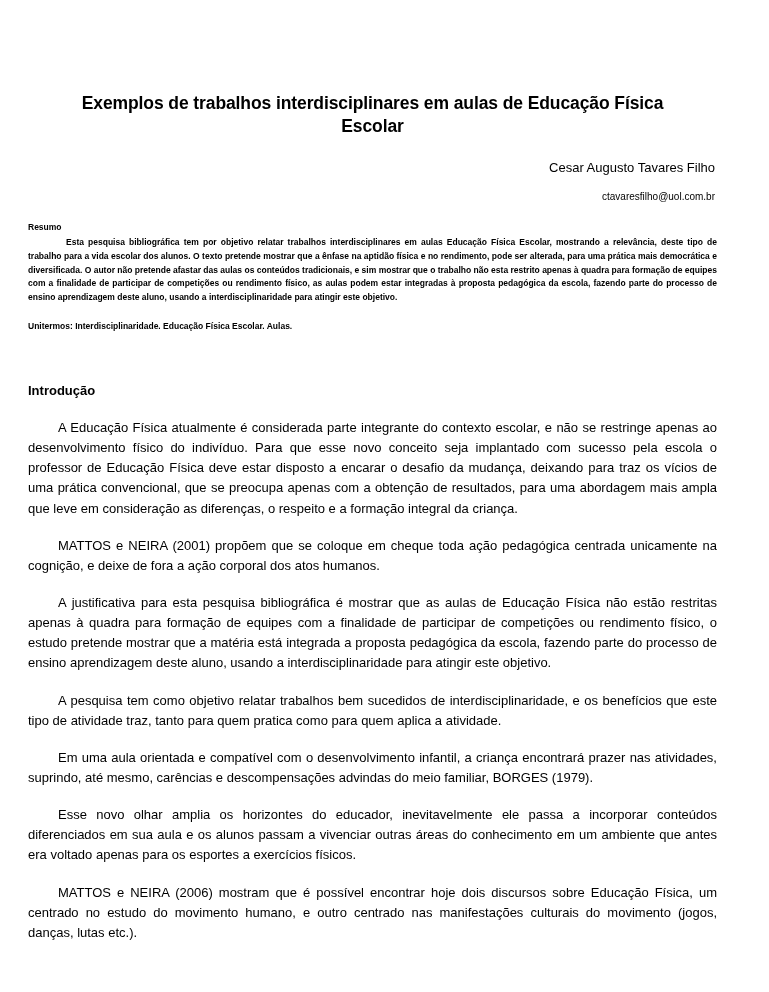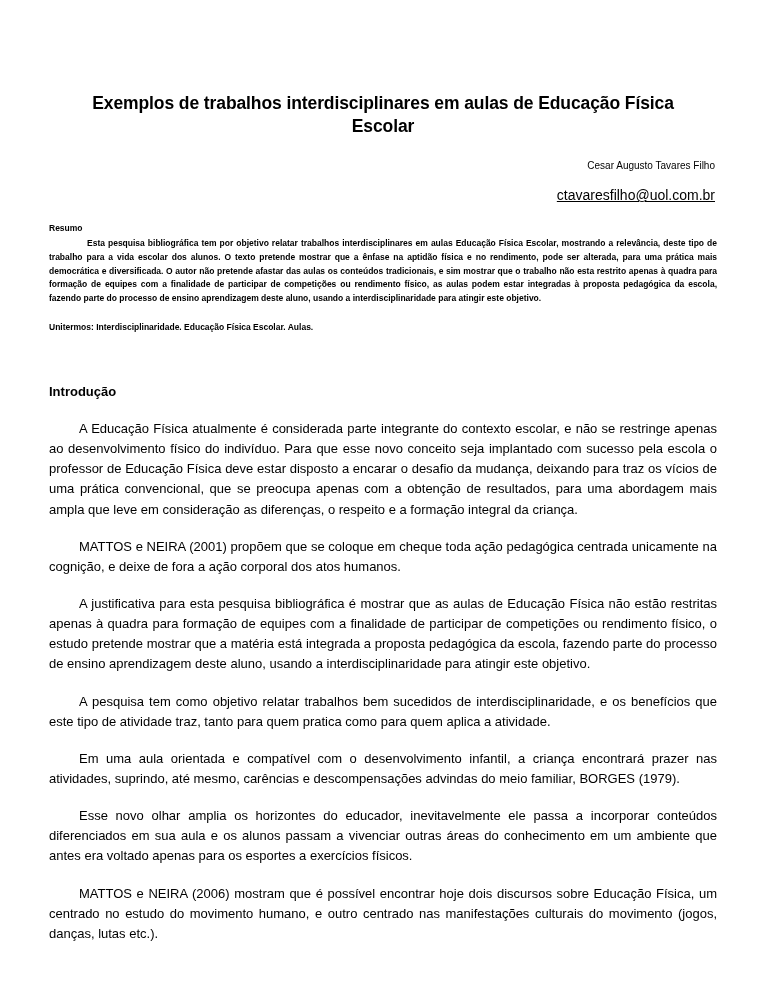--- a/index.html
+++ b/index.html
@@ -10,43 +10,42 @@
   body {
     font-family: "Liberation Sans", sans-serif;
     color: #000000;
   }
   .page {
     width: 769px;
     height: 992px;
     background: #ffffff;
     position: relative;
     box-sizing: border-box;
-    padding: 92px 52px 40px 49px;
+    padding: 92px 52px 40px 28px;
     overflow: hidden;
   }
   .doc-title {
     font-size: 17.5px;
     font-weight: bold;
     text-align: center;
     line-height: 1.32;
     margin: 0 28px 0 28px;
     letter-spacing: -0.1px;
   }
   .author {
     text-align: right;
-    font-size: 10px;
+    font-size: 13px;
     margin-top: 22px;
     margin-right: 2px;
   }
   .email {
     text-align: right;
-    font-size: 14px;
+    font-size: 10px;
     margin-top: 16px;
     margin-right: 2px;
-    text-decoration: underline;
     color: #000000;
   }
   .abstract-head {
     font-size: 8.5px;
     font-weight: bold;
     margin-top: 20px;
   }
   .abstract-body {
     font-size: 8.5px;
     font-weight: bold;

